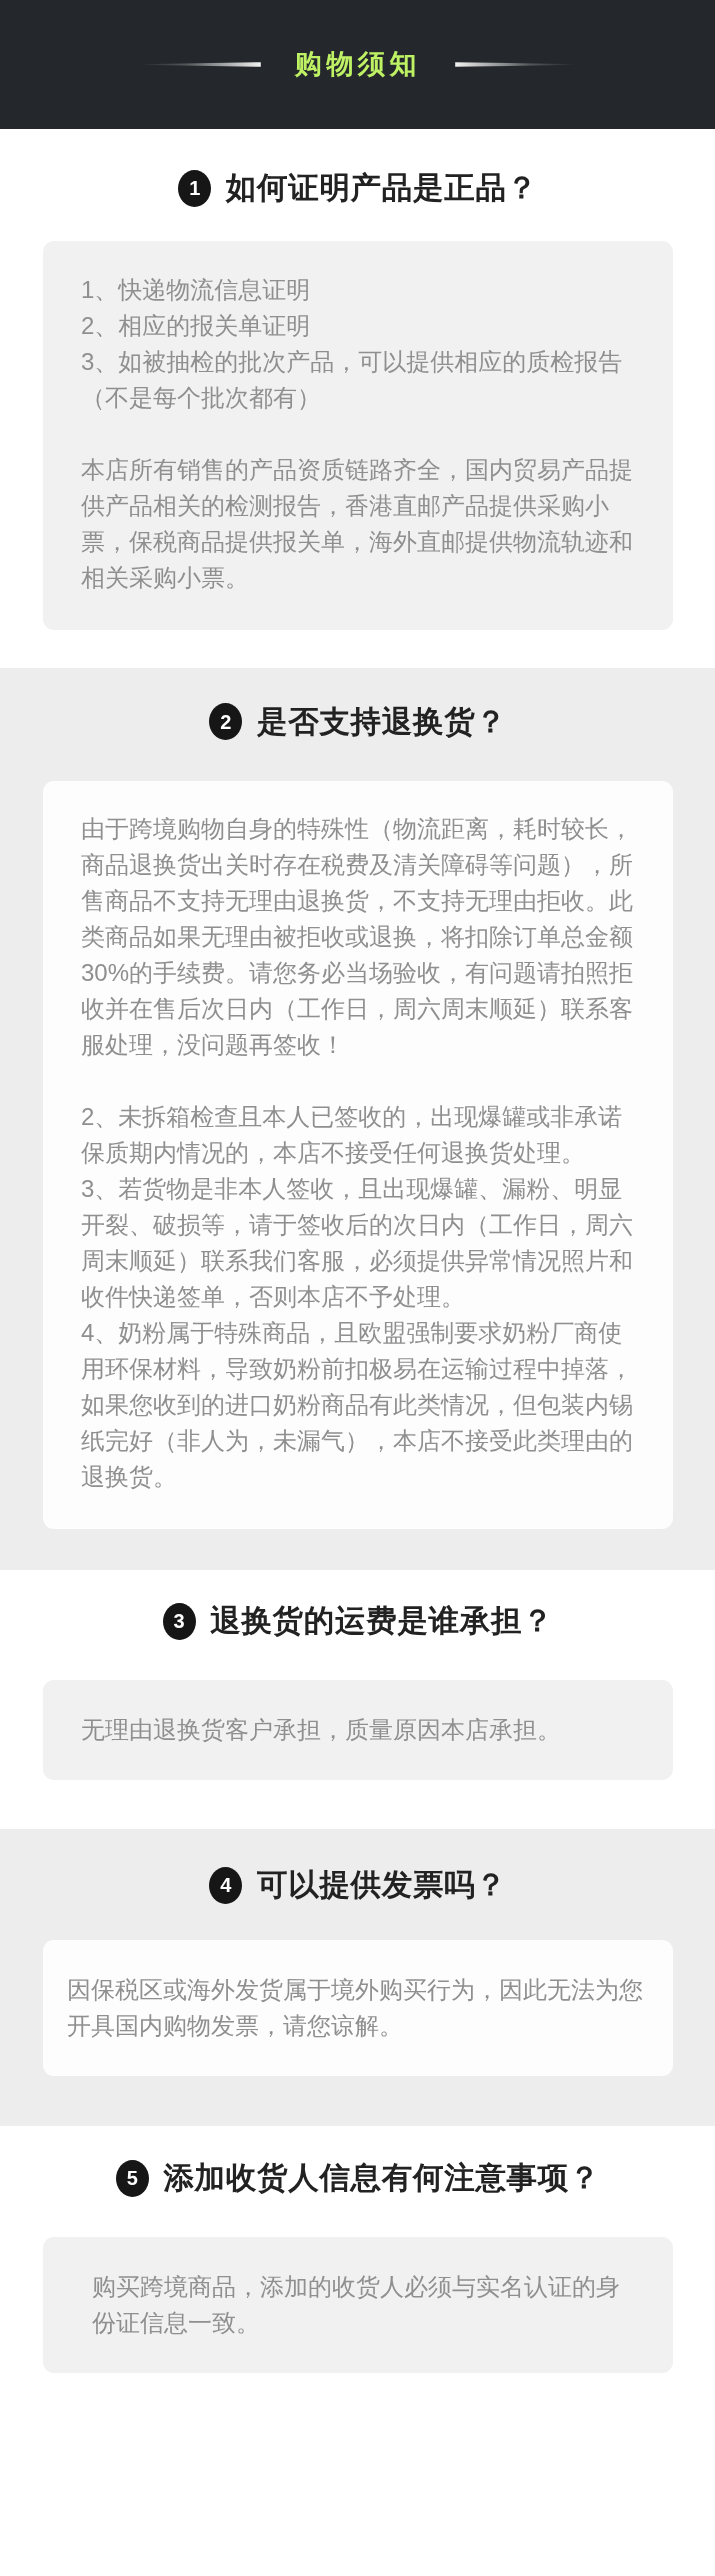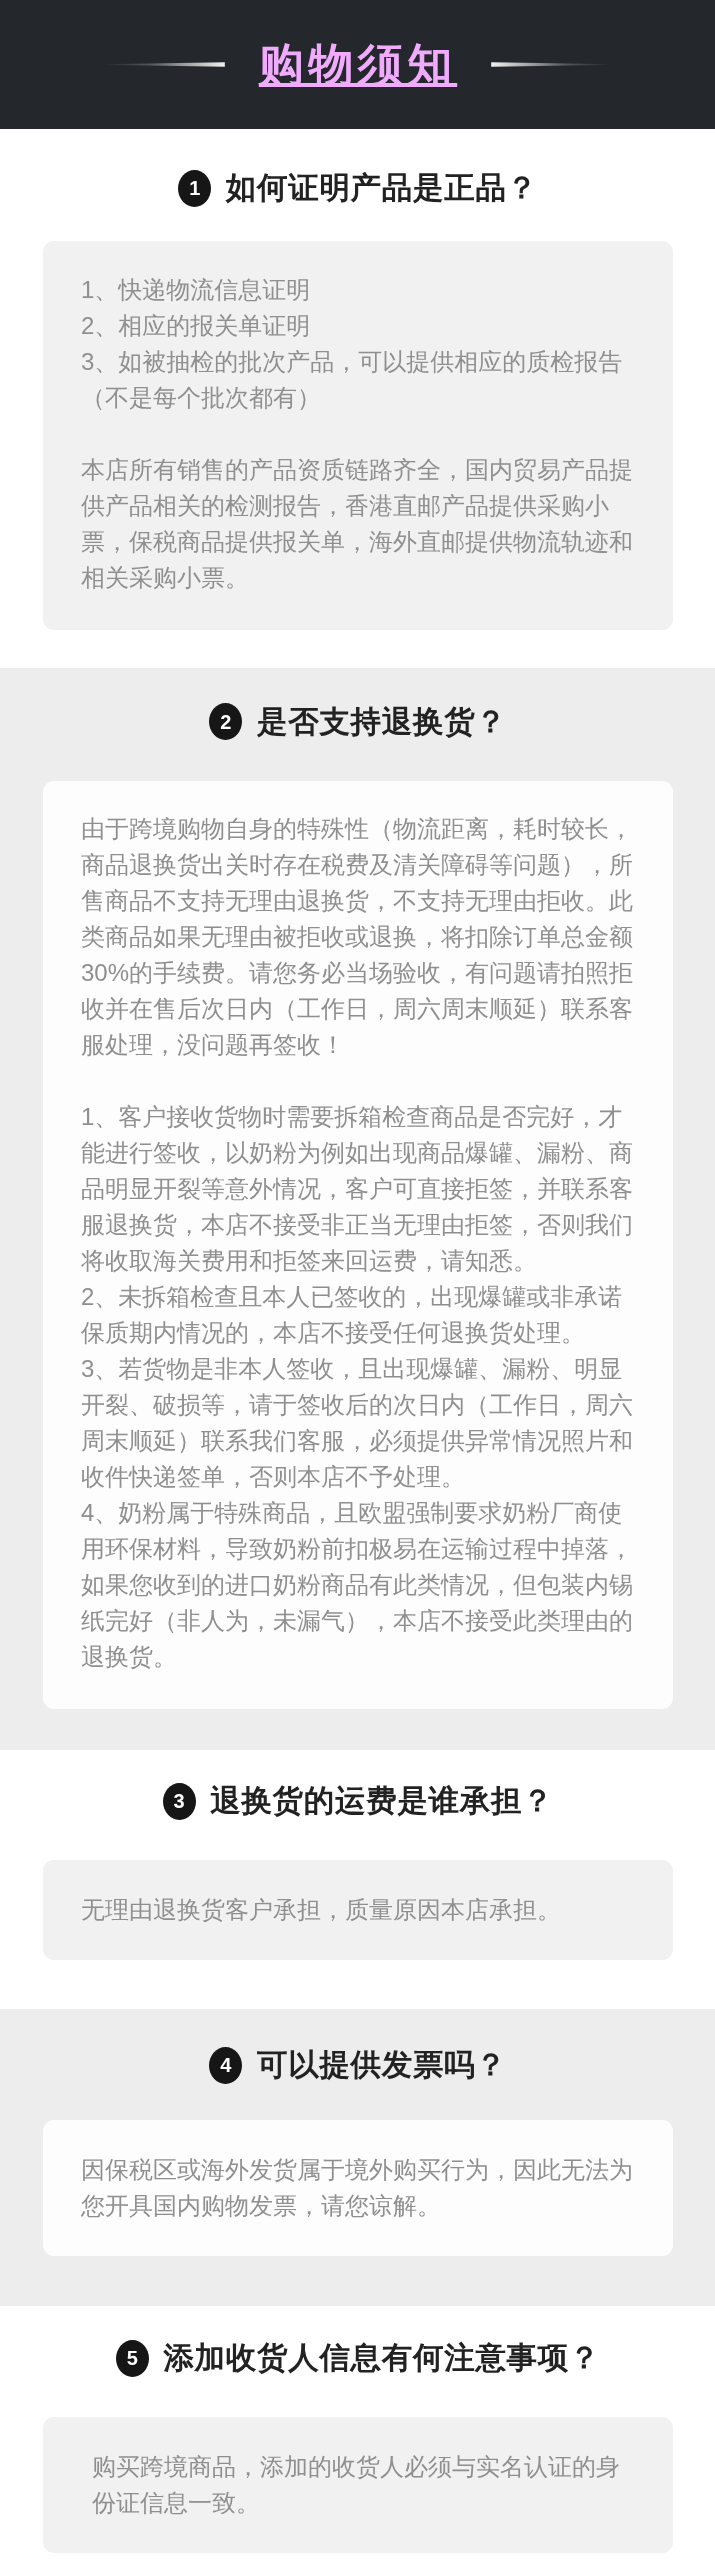--- a/index.html
+++ b/index.html
@@ -7,22 +7,22 @@
     width:716px;height:2576px;margin:0 auto;background:#ffffff;
     overflow:hidden;display:flow-root;position:relative;
     font-family:"Liberation Sans", sans-serif;
   }
   
   .header{
     height:129px;background:#24272b;
     display:flex;align-items:center;justify-content:center;
   }
   .header-title{
-    color:#f0abfc;font-size:45px;font-weight:800;letter-spacing:4.6px;
-    line-height:1;white-space:nowrap;text-decoration:underline;
+    color:#bef264;font-size:27px;font-weight:800;letter-spacing:4.6px;
+    line-height:1;white-space:nowrap;
   }
   .hline{width:123px;height:4.6px;flex:none;}
   .hline-left{
     background:linear-gradient(to right, rgba(255,255,255,0) 0%, rgba(200,200,200,0.30) 40%, #f2f2f2 100%);
     clip-path:polygon(0 42%,100% 0,100% 100%,0 58%);
     margin-right:34px;
   }
   .hline-right{
     background:linear-gradient(to left, rgba(255,255,255,0) 0%, rgba(200,200,200,0.30) 40%, #f2f2f2 100%);
     clip-path:polygon(0 0,100% 42%,100% 58%,0 100%);
@@ -59,21 +59,21 @@
   .gray-band{background:#ededed;}
   .band-2{margin-top:38px;padding:35px 0 41px;}
   .band-2 .box{margin-top:40px;}
   .band-4{margin-top:49px;padding:37px 0 50px;}
   .band-4 .box{margin-top:36px;}
   
   .heading-1{margin-top:40px;}
   .box-1{margin-top:34px;}
   .heading-3{margin-top:32px;}
   .box-3{margin-top:40px;padding:32px 38px;}
-  .box-4{padding:32px 38px;}
+  .box-4{padding:32px 24px;}
   .heading-5{margin-top:33px;}
   .box-5{margin-top:40px;padding:32px 49px;}
 </style>
 </head>
 <body>
 
 <div class="page">
 
   <div class="header">
     <div class="hline hline-left"></div>
@@ -94,21 +94,20 @@
     </div>
 
   <div class="gray-band band-2">
     <div class="q-heading">
       <span class="q-badge">2</span>
       <span class="q-text">是否支持退换货？</span>
     </div>
     <div class="box box-white">
         <p class="para">由于跨境购物自身的特殊性（物流距离，耗时较长，商品退换货出关时存在税费及清关障碍等问题），所售商品不支持无理由退换货，不支持无理由拒收。此类商品如果无理由被拒收或退换，将扣除订单总金额30%的手续费。请您务必当场验收，有问题请拍照拒收并在售后次日内（工作日，周六周末顺延）联系客服处理，没问题再签收！</p>
         <p class="para blank"></p>
-        <p class="para">1、客户接收货物时需要拆箱检查商品是否完好，才能进行签收，以奶粉为例如出现商品爆罐、漏粉、商品明显开裂等意外情况，客户可直接拒签，并联系客服退换货，本店不接受非正当无理由拒签，否则我们将收取海关费用和拒签来回运费，请知悉。</p>
         <p class="para">2、未拆箱检查且本人已签收的，出现爆罐或非承诺保质期内情况的，本店不接受任何退换货处理。</p>
         <p class="para">3、若货物是非本人签收，且出现爆罐、漏粉、明显开裂、破损等，请于签收后的次日内（工作日，周六周末顺延）联系我们客服，必须提供异常情况照片和收件快递签单，否则本店不予处理。</p>
         <p class="para">4、奶粉属于特殊商品，且欧盟强制要求奶粉厂商使用环保材料，导致奶粉前扣极易在运输过程中掉落，如果您收到的进口奶粉商品有此类情况，但包装内锡纸完好（非人为，未漏气），本店不接受此类理由的退换货。</p>
       </div>
   </div>
 
   <div class="q-heading heading-3">
     <span class="q-badge">3</span>
     <span class="q-text">退换货的运费是谁承担？</span>
   </div>

